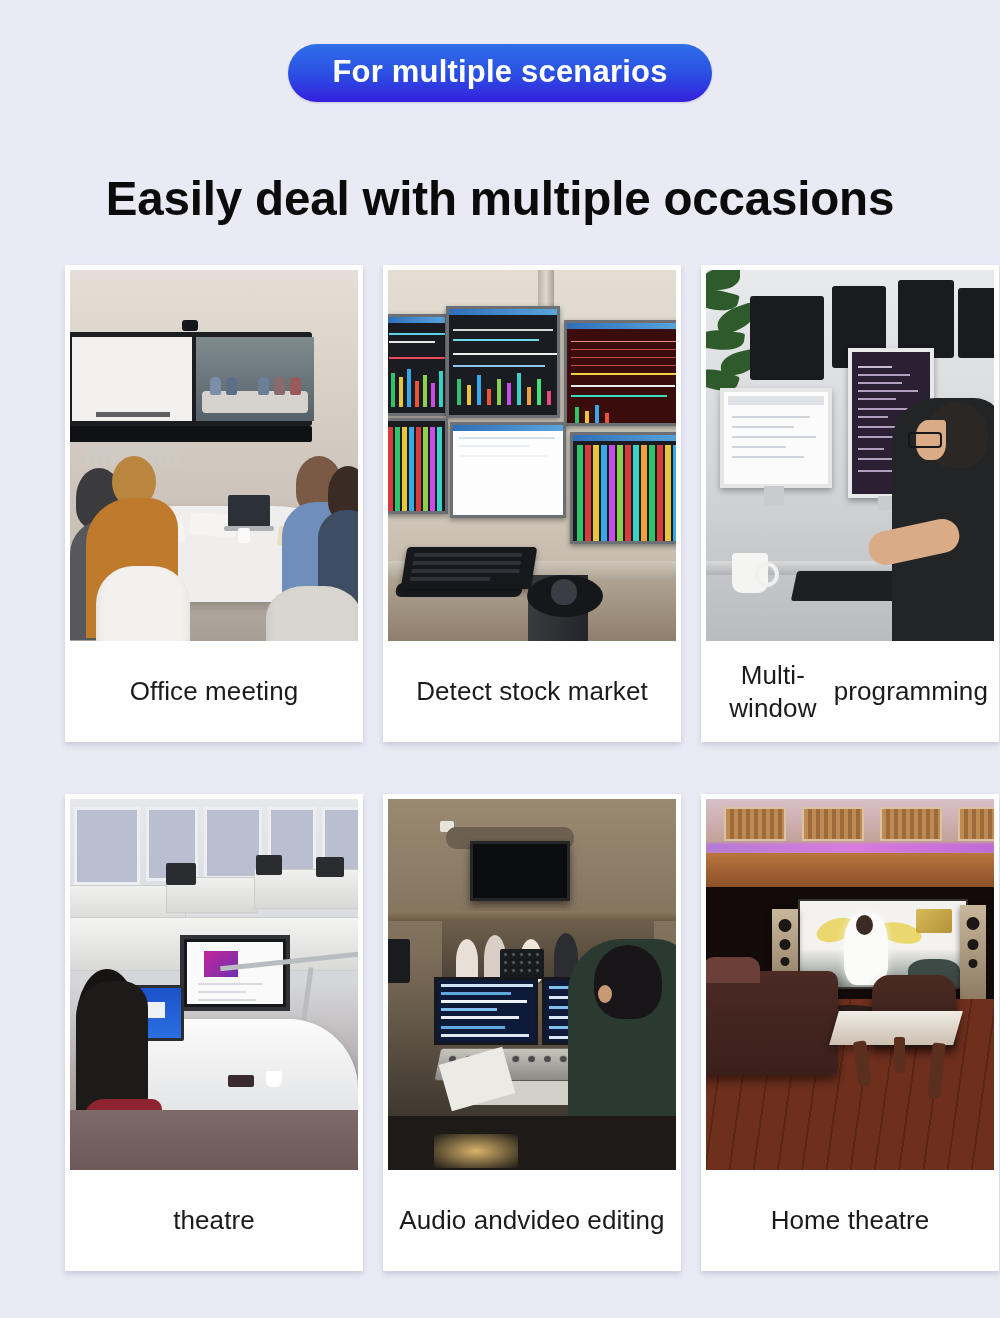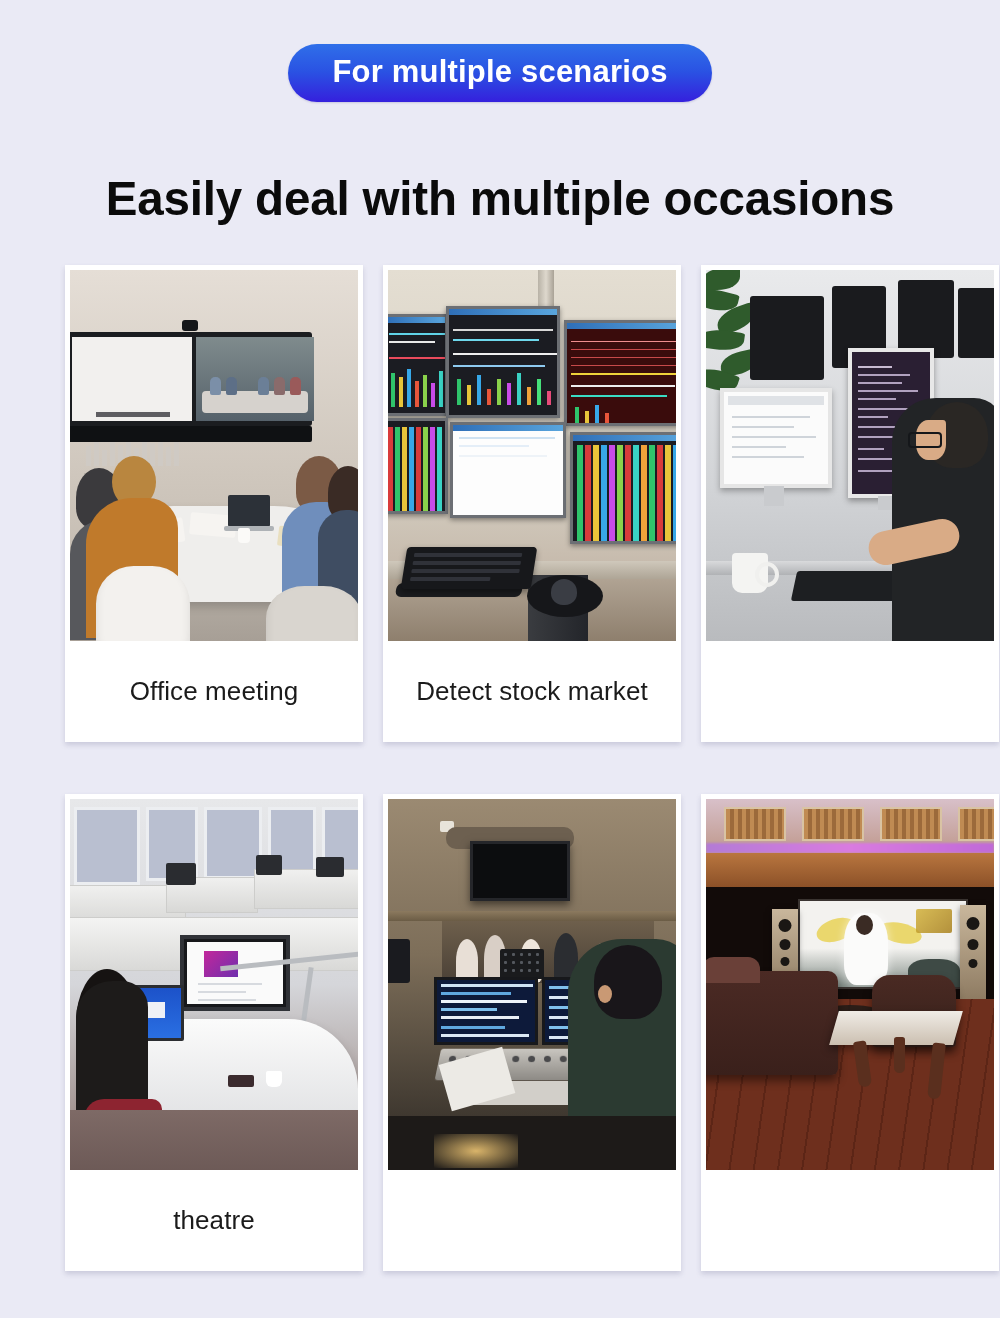--- a/index.html
+++ b/index.html
@@ -420,20 +420,25 @@
           </div>
           <div class="stand" style="left:172px;top:226px;width:24px;height:14px"></div>
           <div class="mug"></div>
           <div class="kb"></div>
           <div class="man"></div>
           <div class="head"></div>
           <div class="face"></div>
           <div class="glass"></div>
           <div class="arm"></div>
         </div>
+        <div class="cap two-line">
+          <span>Multi-window</span>
+            <br>
+          <span>programming</span>
+        </div>
       </div>
 
     </div>
 
     <div class="row second">
 
       <div class="card">
         <div class="photo s4">
           <div class="bg"></div>
           <div class="win" style="left:4px;width:66px;height:78px"></div>
@@ -542,20 +547,25 @@
               <i style="left:186px"></i>
           </div>
           <div class="kb"></div>
           <div class="paper"></div>
           <div class="man"></div>
           <div class="head"></div>
           <div class="ear"></div>
           <div class="floor"></div>
           <div class="glow"></div>
         </div>
+        <div class="cap two-line">
+          <span>Audio and</span>
+            <br>
+          <span>video editing</span>
+        </div>
       </div>
 
       <div class="card">
         <div class="photo s6">
           <div class="ceil"></div>
           <div class="coffer" style="left:18px;width:62px"></div>
           <div class="coffer" style="left:96px;width:62px"></div>
           <div class="coffer" style="left:174px;width:62px"></div>
           <div class="coffer" style="left:252px;width:48px"></div>
           <div class="led"></div>
@@ -582,17 +592,18 @@
           </div>
           <div class="floor"></div>
           <div class="rug"></div>
           <div class="sofa"></div>
           <div class="chair"></div>
           <div class="tbl"></div>
           <div class="leg" style="left:150px;top:242px;width:13px;height:46px;transform:rotate(-8deg)"></div>
           <div class="leg" style="left:224px;top:244px;width:13px;height:56px;transform:rotate(6deg)"></div>
           <div class="leg" style="left:188px;top:238px;width:11px;height:36px"></div>
         </div>
+        <div class="cap">Home theatre</div>
       </div>
 
     </div>
   </div>
 </div>
 
 </body></html>

